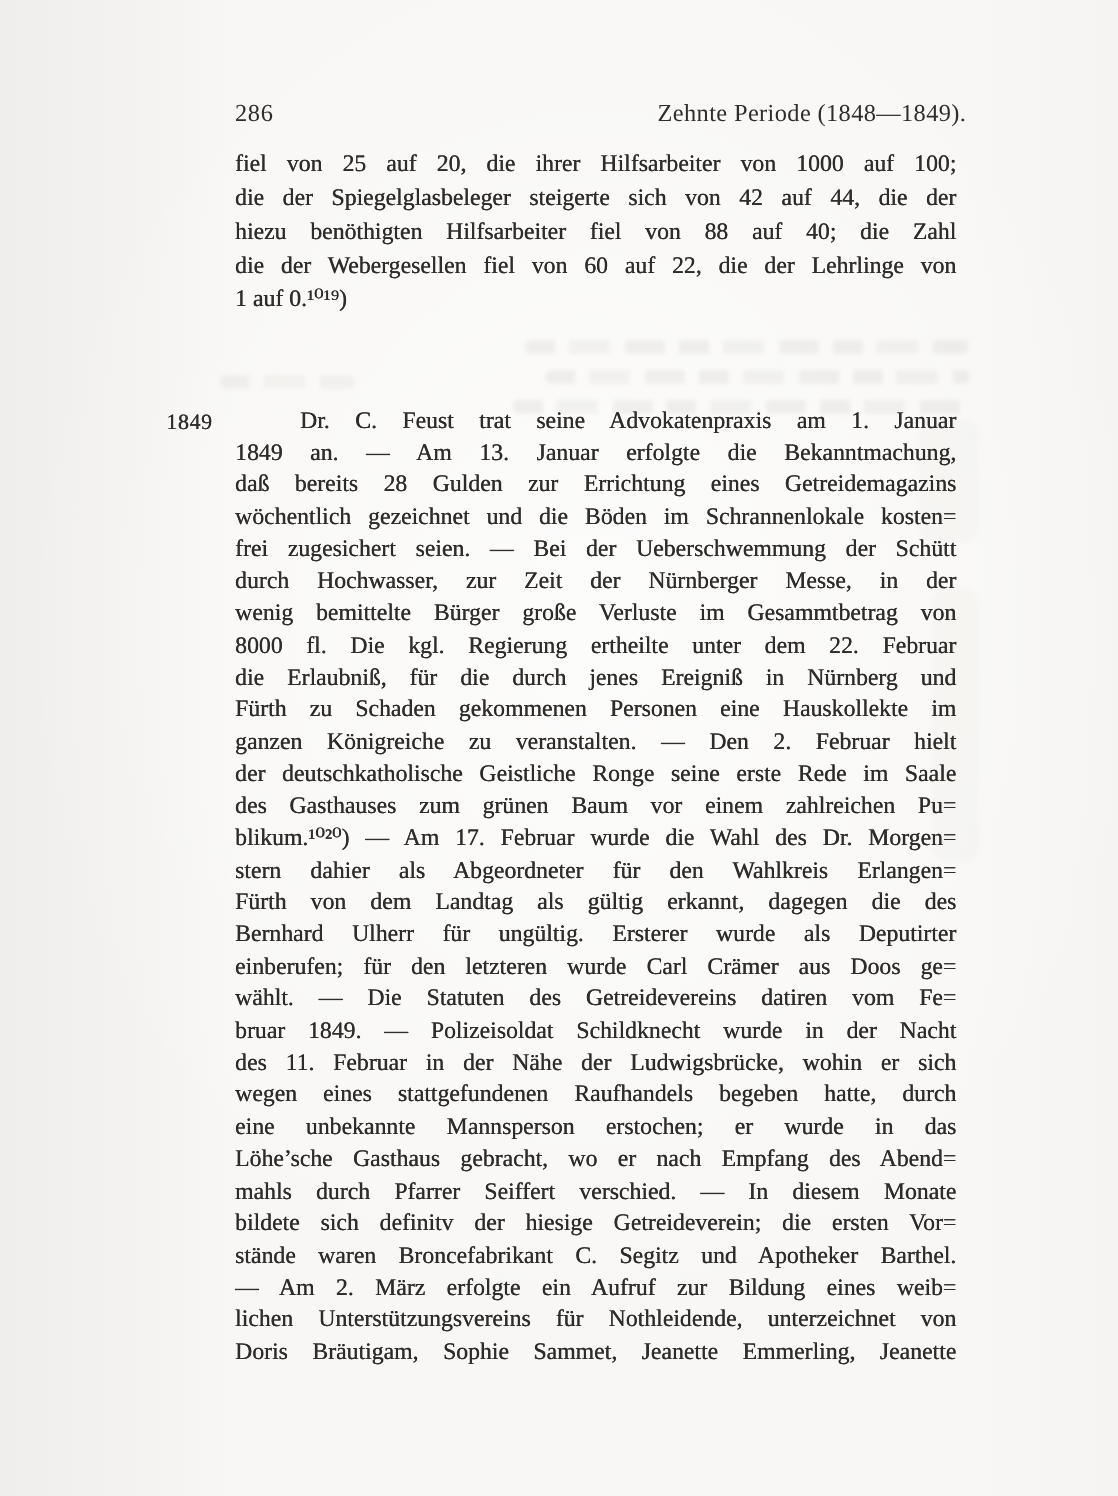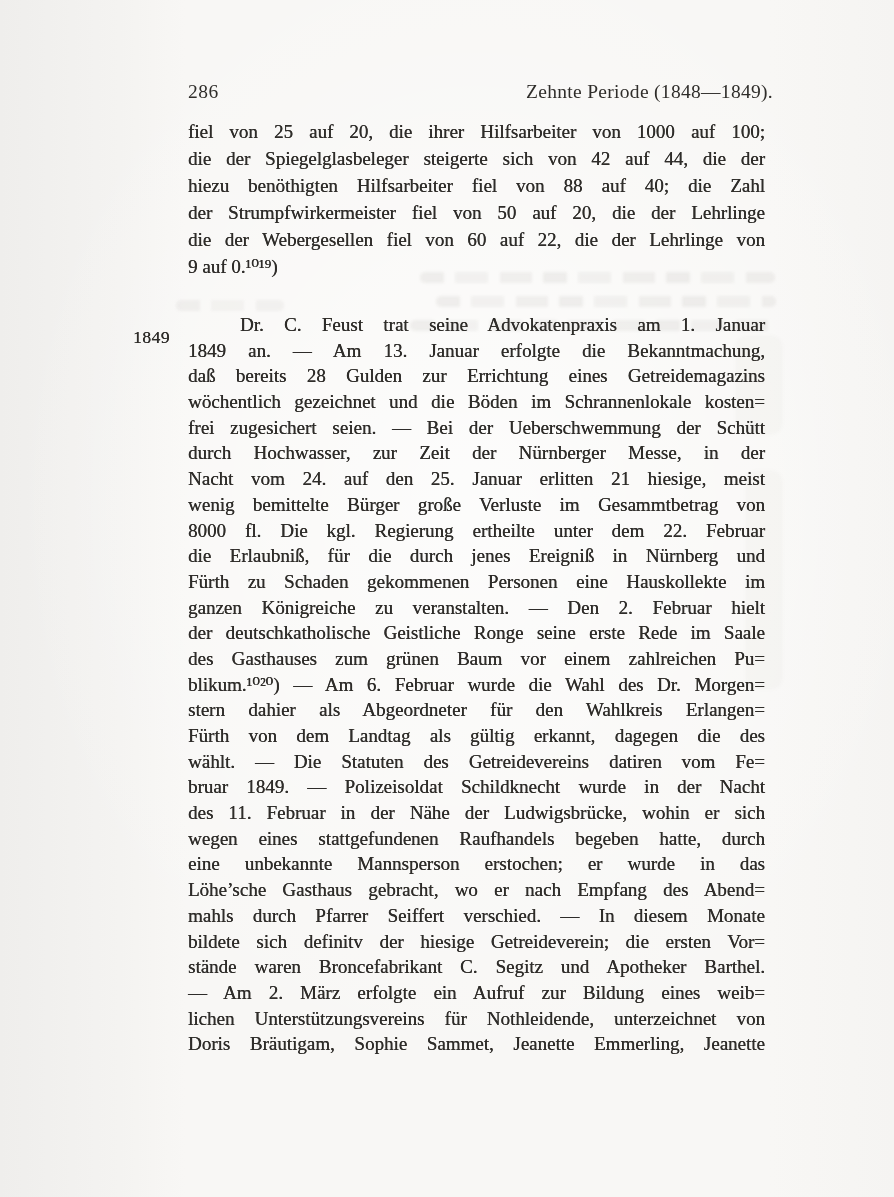--- a/index.html
+++ b/index.html
@@ -45,21 +45,21 @@
   }
   .para .tline {
     text-align: justify;
     text-align-last: justify;
     -moz-text-align-last: justify;
     overflow: visible;
   }
   .para1 { top: 118px; }
   .para1 .tline { height: 27px; line-height: 27px; }
   .para1 .tline:last-child { text-align-last: left; -moz-text-align-last: left; }
-  .para2 { top: 312px; }
+  .para2 { top: 324px; }
   .para2 .tline { height: 25.7px; line-height: 25.7px; }
   .para2 .tline:first-child { padding-left: 52px; }
   .marginyear {
     position: absolute;
     left: 133px;
     top: 325px;
     width: 50px;
     height: 25.7px;
     line-height: 25.7px;
     font-size: 17.5px;
@@ -106,43 +106,43 @@
     <span class="pageno">286</span>
     <span class="headtitle">Zehnte Periode (1848—1849).</span>
   </div>
 
   <div class="marginyear">1849</div>
 
   <div class="para para1">
       <div class="tline">fiel von 25 auf 20, die ihrer Hilfsarbeiter von 1000 auf 100;</div>
       <div class="tline">die der Spiegelglasbeleger steigerte sich von 42 auf 44, die der</div>
       <div class="tline">hiezu benöthigten Hilfsarbeiter fiel von 88 auf 40; die Zahl</div>
-      <div class="tline">der Strumpfwirkermeister fiel von 50 auf 20, die der Lehrlinge</div>
       <div class="tline">die der Webergesellen fiel von 60 auf 22, die der Lehrlinge von</div>
-      <div class="tline">9 auf 0.¹⁰¹⁹)</div>
+      <div class="tline">1 auf 0.¹⁰¹⁹)</div>
     </div>
 
   <div class="para para2">
       <div class="tline">Dr. C. Feust trat seine Advokatenpraxis am 1. Januar</div>
       <div class="tline">1849 an. — Am 13. Januar erfolgte die Bekanntmachung,</div>
       <div class="tline">daß bereits 28 Gulden zur Errichtung eines Getreidemagazins</div>
       <div class="tline">wöchentlich gezeichnet und die Böden im Schrannenlokale kosten=</div>
       <div class="tline">frei zugesichert seien. — Bei der Ueberschwemmung der Schütt</div>
       <div class="tline">durch Hochwasser, zur Zeit der Nürnberger Messe, in der</div>
-      <div class="tline">Nacht vom 24. auf den 25. Januar erlitten 21 hiesige, meist</div>
       <div class="tline">wenig bemittelte Bürger große Verluste im Gesammtbetrag von</div>
       <div class="tline">8000 fl. Die kgl. Regierung ertheilte unter dem 22. Februar</div>
       <div class="tline">die Erlaubniß, für die durch jenes Ereigniß in Nürnberg und</div>
       <div class="tline">Fürth zu Schaden gekommenen Personen eine Hauskollekte im</div>
       <div class="tline">ganzen Königreiche zu veranstalten. — Den 2. Februar hielt</div>
       <div class="tline">der deutschkatholische Geistliche Ronge seine erste Rede im Saale</div>
       <div class="tline">des Gasthauses zum grünen Baum vor einem zahlreichen Pu=</div>
-      <div class="tline">blikum.¹⁰²⁰) — Am 6. Februar wurde die Wahl des Dr. Morgen=</div>
+      <div class="tline">blikum.¹⁰²⁰) — Am 17. Februar wurde die Wahl des Dr. Morgen=</div>
       <div class="tline">stern dahier als Abgeordneter für den Wahlkreis Erlangen=</div>
       <div class="tline">Fürth von dem Landtag als gültig erkannt, dagegen die des</div>
+      <div class="tline">Bernhard Ulherr für ungültig. Ersterer wurde als Deputirter</div>
+      <div class="tline">einberufen; für den letzteren wurde Carl Crämer aus Doos ge=</div>
       <div class="tline">wählt. — Die Statuten des Getreidevereins datiren vom Fe=</div>
       <div class="tline">bruar 1849. — Polizeisoldat Schildknecht wurde in der Nacht</div>
       <div class="tline">des 11. Februar in der Nähe der Ludwigsbrücke, wohin er sich</div>
       <div class="tline">wegen eines stattgefundenen Raufhandels begeben hatte, durch</div>
       <div class="tline">eine unbekannte Mannsperson erstochen; er wurde in das</div>
       <div class="tline">Löhe’sche Gasthaus gebracht, wo er nach Empfang des Abend=</div>
       <div class="tline">mahls durch Pfarrer Seiffert verschied. — In diesem Monate</div>
       <div class="tline">bildete sich definitv der hiesige Getreideverein; die ersten Vor=</div>
       <div class="tline">stände waren Broncefabrikant C. Segitz und Apotheker Barthel.</div>
       <div class="tline">— Am 2. März erfolgte ein Aufruf zur Bildung eines weib=</div>

